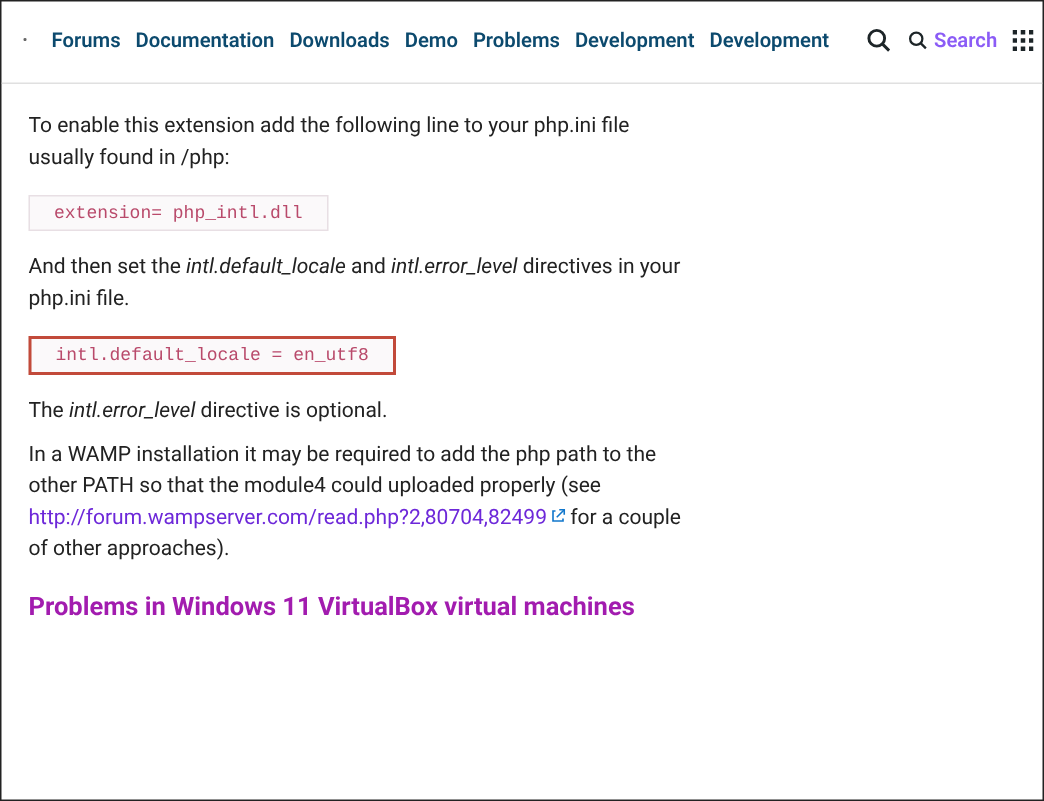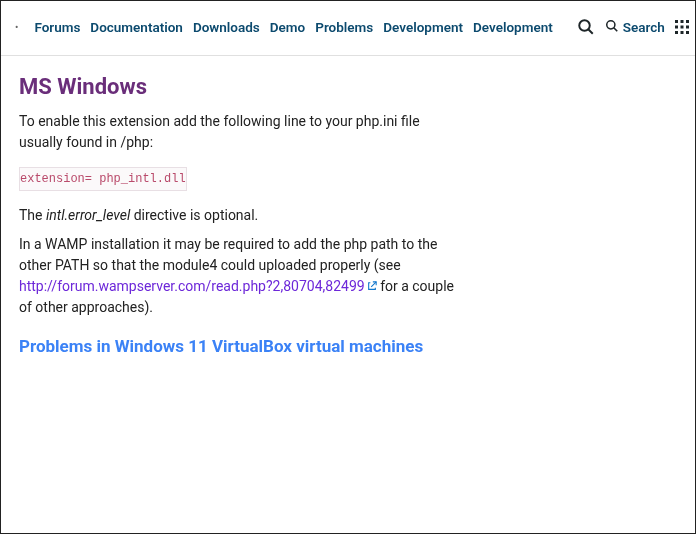--- a/index.html
+++ b/index.html
@@ -33,23 +33,24 @@
   .topnav a.navlink {
     color: #0c4a6e;
     text-decoration: none;
     font-weight: 600;
     font-size: 13.5px;
     cursor: pointer;
   }
   .topnav .spacer { flex: 0 0 4px; }
   .search-wrap {
     display: inline-flex;
+    align-items: center;
     gap: 4px;
     cursor: pointer;
-    color: #0c4a6e;
+    color: #8b5cf6;
     font-weight: 600;
     font-size: 13.5px;
   }
   .ms-wrap {
     display: inline-flex;
     align-items: center;
     gap: 6px;
     cursor: pointer;
     color: #1d2528;
     font-weight: 600;
@@ -59,40 +60,40 @@
     padding: 10px 18px 18px 18px;
     max-width: 480px;
   }
   h2.section {
     color: #6a2e7a;
     font-size: 22px;
     font-weight: 700;
     margin: 8px 0 12px 0;
   }
   h3.subsection {
-    color: #3b82f6;
+    color: #a21caf;
     font-size: 17px;
     font-weight: 700;
     margin: 18px 0 10px 0;
   }
   p.body {
     font-size: 14px;
     line-height: 1.5;
     margin: 8px 0;
     color: #222;
   }
   .italic { font-style: italic; }
   .code-line {
     display: inline-block;
     background: #fbf9fa;
     border: 1px solid #e8dfe4;
     font-family: "Courier New", monospace;
     font-size: 12px;
     color: #b94a6b;
-    padding: 4px 0;
+    padding: 4px 16px;
     margin: 6px 0;
     white-space: nowrap;
   }
   .code-highlight {
     border: 2px solid #c24a3a;
   }
   a.link {
     color: #6d28d9;
     text-decoration: none;
   }
@@ -147,27 +148,30 @@
           <rect x="0" y="11" width="3" height="3"></rect>
             <rect x="5.5" y="11" width="3" height="3"></rect>
             <rect x="11" y="11" width="3" height="3"></rect>
         </svg>
       </span>
       <span>Moodle Sites</span>
     </span>
   </div>
 
   <div class="content">
-    <h2 class="section">MS Windows</h2>
 
     <p class="body">To enable this extension add the following line to your php.ini file usually found in /php:</p>
 
     <div><span class="code-line">extension= php_intl.dll</span></div>
 
+    <p class="body">
+      <span>And then set the </span><span class="italic">intl.default_locale</span><span> and </span><span class="italic">intl.error_level</span><span> directives in your php.ini file.</span>
+    </p>
 
+    <div><span class="code-line code-highlight">intl.default_locale = en_utf8</span></div>
 
     <p class="body">
       <span>The </span><span class="italic">intl.error_level</span><span> directive is optional.</span>
     </p>
 
     <p class="body">
       <span>In a WAMP installation it may be required to add the php path to the other PATH so that the module4 could uploaded properly (see </span><a class="link">http://forum.wampserver.com/read.php?2,80704,82499</a><span class="ext-icon"><svg width="10" height="10" viewBox="0 0 12 12" fill="none" stroke="#1177cc" stroke-width="1.3">
             <path d="M4 2H2v8h8V8"></path>
             <path d="M7 1h4v4"></path>
             <path d="M11 1L5 7"></path>

